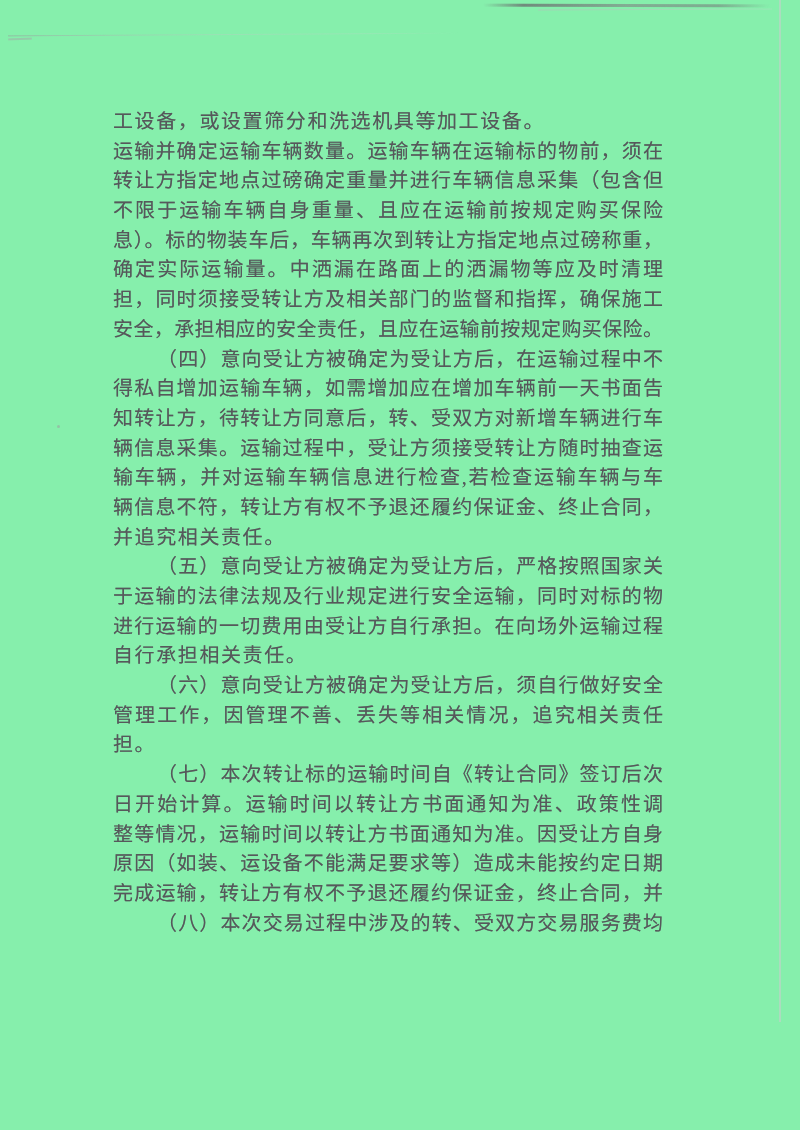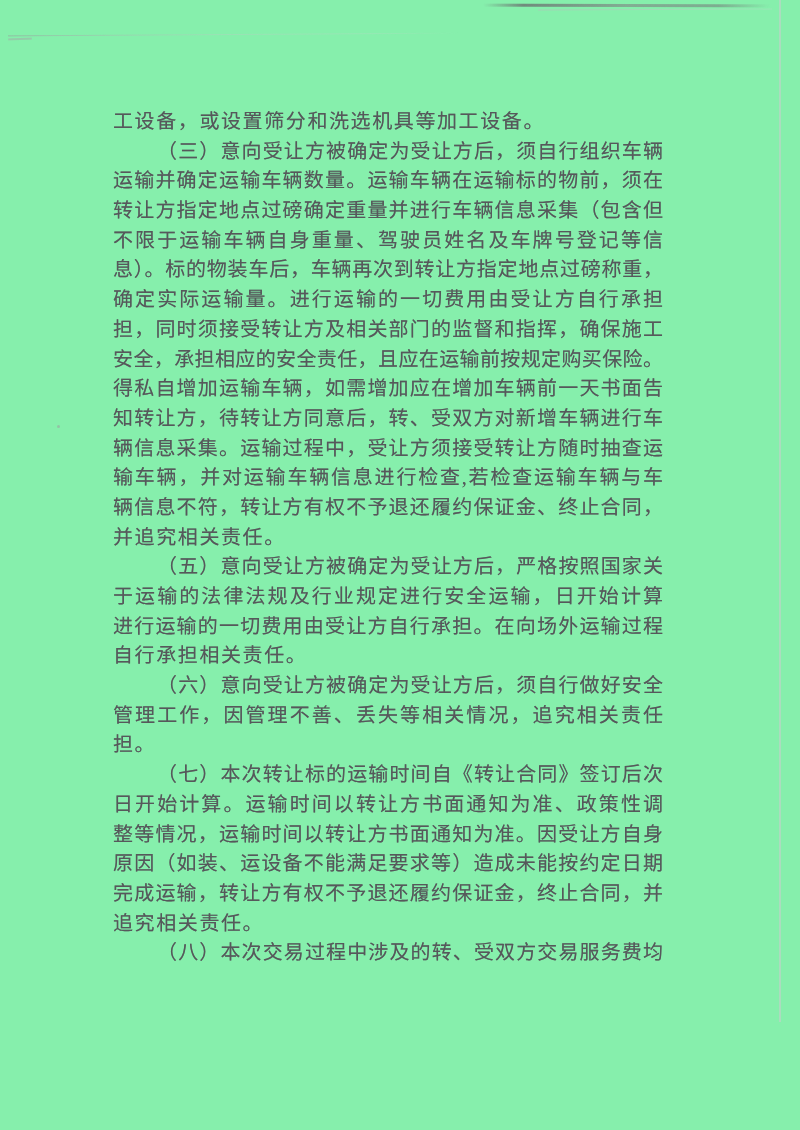--- a/index.html
+++ b/index.html
@@ -93,47 +93,46 @@
     filter: blur(0.5px);
   }
 </style>
 </head>
 <body>
 
 <div class="canvas">
 
   <div class="doc-text">
       <div class="line end">工设备，或设置筛分和洗选机具等加工设备。</div>
-      <div class="line indent justify">（三）意向受让方被确定为受让方后，须自行组织车辆</div>
       <div class="line justify">运输并确定运输车辆数量。运输车辆在运输标的物前，须在</div>
       <div class="line justify">转让方指定地点过磅确定重量并进行车辆信息采集（包含但</div>
-      <div class="line justify">不限于运输车辆自身重量、驾驶员姓名及车牌号登记等信</div>
+      <div class="line justify">不限于运输车辆自身重量、且应在运输前按规定购买保险</div>
       <div class="line justify">息）。标的物装车后，车辆再次到转让方指定地点过磅称重，</div>
-      <div class="line justify">确定实际运输量。进行运输的一切费用由受让方自行承担</div>
+      <div class="line justify">确定实际运输量。中洒漏在路面上的洒漏物等应及时清理</div>
       <div class="line justify">担，同时须接受转让方及相关部门的监督和指挥，确保施工</div>
       <div class="line justify">安全，承担相应的安全责任，且应在运输前按规定购买保险。</div>
+      <div class="line indent justify">（四）意向受让方被确定为受让方后，在运输过程中不</div>
       <div class="line justify">得私自增加运输车辆，如需增加应在增加车辆前一天书面告</div>
       <div class="line justify">知转让方，待转让方同意后，转、受双方对新增车辆进行车</div>
       <div class="line justify">辆信息采集。运输过程中，受让方须接受转让方随时抽查运</div>
       <div class="line justify">输车辆，并对运输车辆信息进行检查,若检查运输车辆与车</div>
       <div class="line justify">辆信息不符，转让方有权不予退还履约保证金、终止合同，</div>
       <div class="line end">并追究相关责任。</div>
       <div class="line indent justify">（五）意向受让方被确定为受让方后，严格按照国家关</div>
-      <div class="line justify">于运输的法律法规及行业规定进行安全运输，日开始计算</div>
+      <div class="line justify">于运输的法律法规及行业规定进行安全运输，同时对标的物</div>
       <div class="line justify">进行运输的一切费用由受让方自行承担。在向场外运输过程</div>
       <div class="line end">自行承担相关责任。</div>
       <div class="line indent justify">（六）意向受让方被确定为受让方后，须自行做好安全</div>
       <div class="line justify">管理工作，因管理不善、丢失等相关情况，追究相关责任</div>
       <div class="line end">担。</div>
       <div class="line indent justify">（七）本次转让标的运输时间自《转让合同》签订后次</div>
       <div class="line justify">日开始计算。运输时间以转让方书面通知为准、政策性调</div>
       <div class="line justify">整等情况，运输时间以转让方书面通知为准。因受让方自身</div>
       <div class="line justify">原因（如装、运设备不能满足要求等）造成未能按约定日期</div>
       <div class="line justify">完成运输，转让方有权不予退还履约保证金，终止合同，并</div>
-      <div class="line end">追究相关责任。</div>
       <div class="line indent justify">（八）本次交易过程中涉及的转、受双方交易服务费均</div>
     </div>
 
   <div class="artifact streak-top"></div>
   <div class="artifact hairline-right-top"></div>
   <div class="artifact hairline-mid"></div>
   <div class="artifact blip-left"></div>
   <div class="artifact vline-right"></div>
   <div class="artifact speckle"></div>
 

